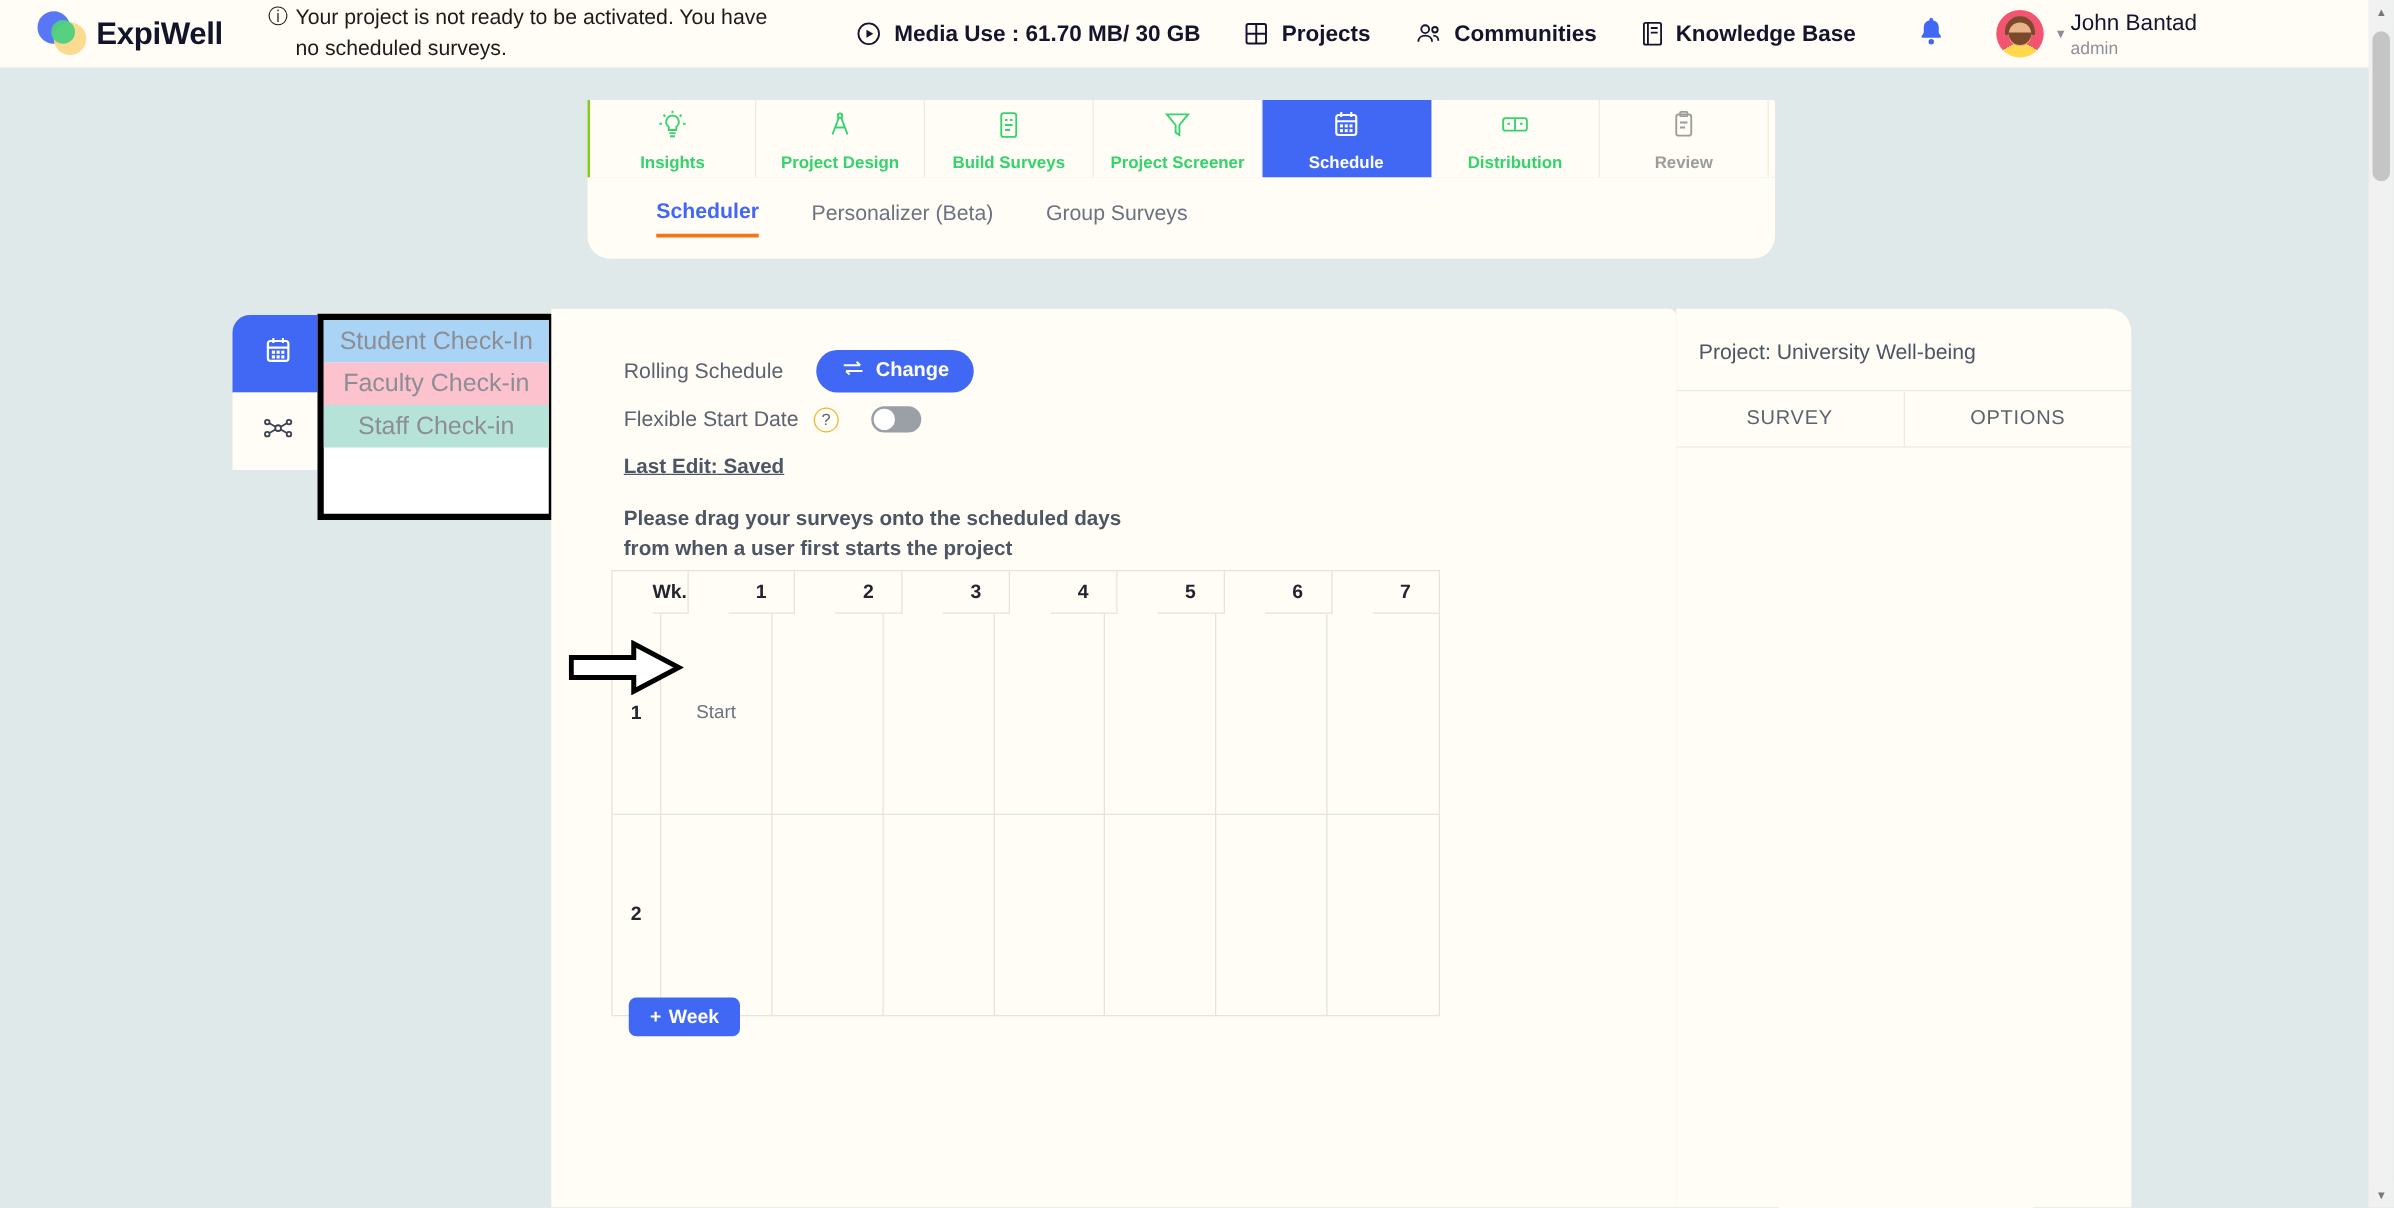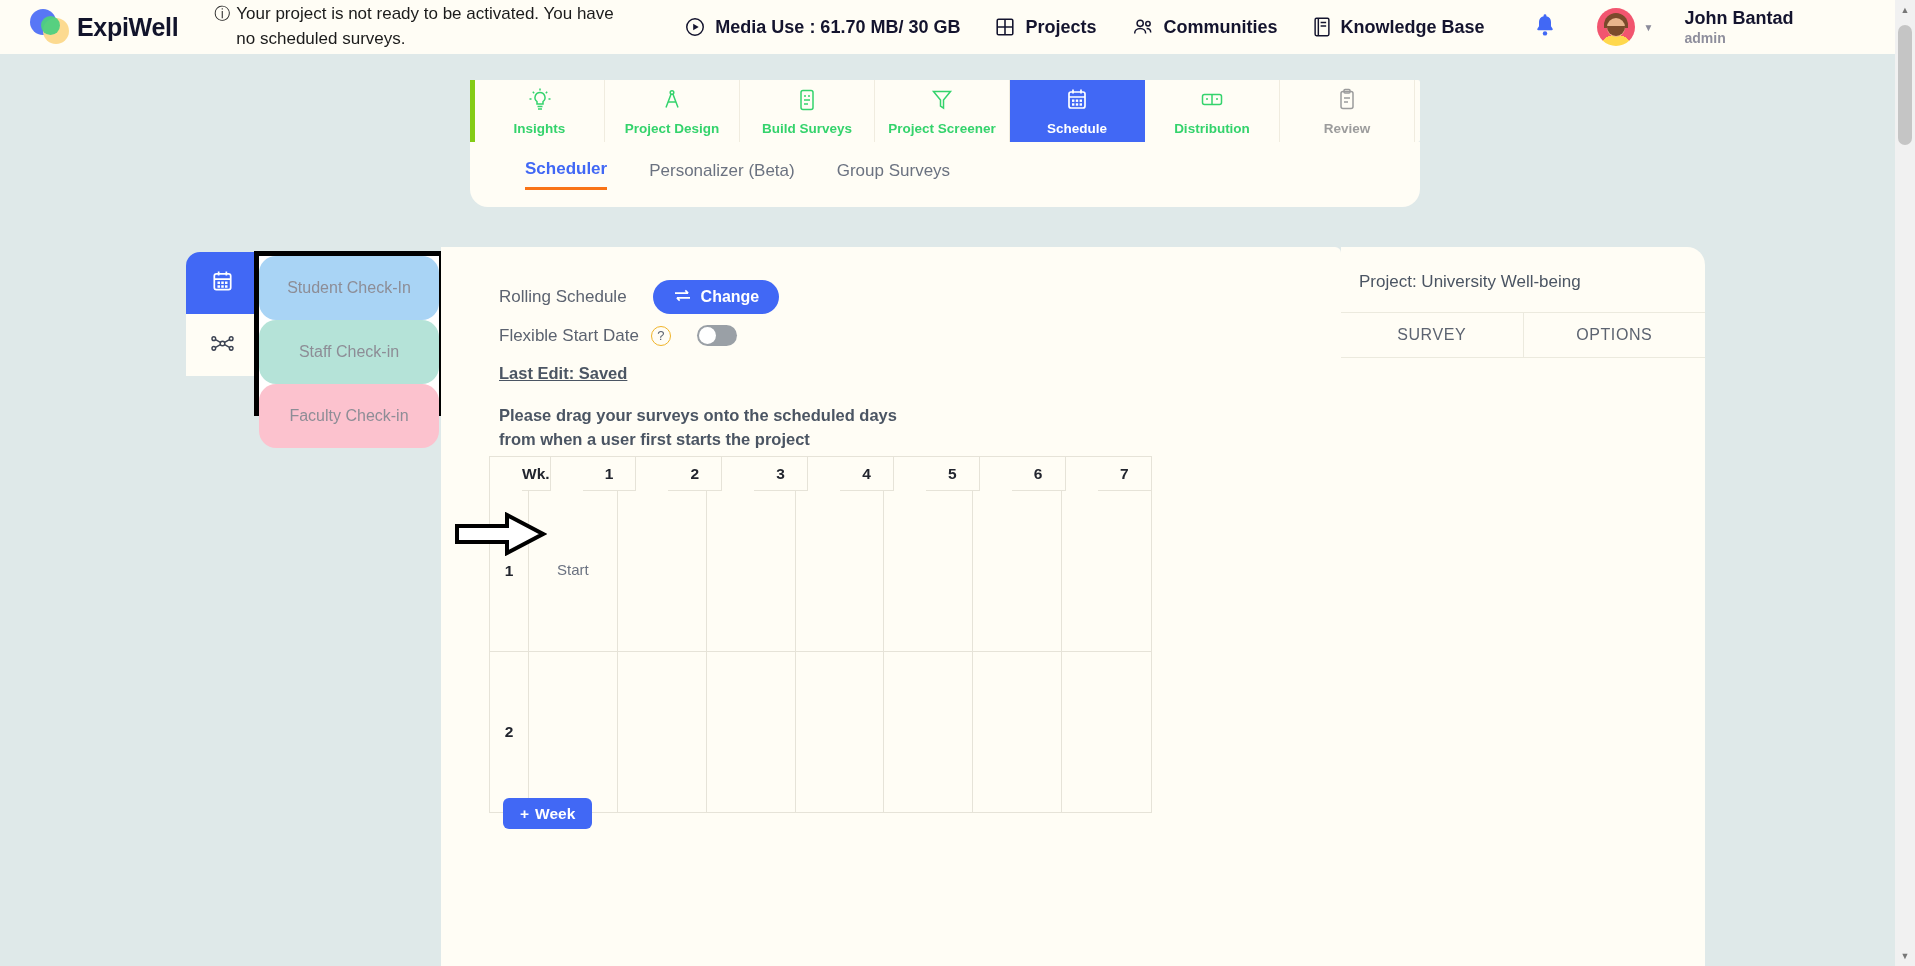--- a/index.html
+++ b/index.html
@@ -39,41 +39,41 @@
   .user { display: flex; align-items: center; margin-left: 40px; }
   .avatar {
     width: 38px; height: 38px; border-radius: 50%;
     background: radial-gradient(circle at 50% 120%, #ffd84d 0 38%, #f2556f 38% 100%);
     position: relative; overflow: hidden;
   }
   .avatar .hair { position: absolute; width: 24px; height: 15px; background: #7a4a2b; border-radius: 12px 12px 0 0; left: 7px; top: 5px; }
   .avatar .face { position: absolute; width: 18px; height: 19px; background: #e9b48c; border-radius: 9px; left: 10px; top: 10px; }
   .avatar .beard { position: absolute; width: 18px; height: 10px; background: #7a4a2b; border-radius: 0 0 9px 9px; left: 10px; top: 18px; }
   .caret { margin-left: 9px; color: #8b8b9a; font-size: 10px; }
-  .uname { margin-left: 31px; line-height: 1.25; font-weight: bold; }
+  .uname { margin-left: 3px; line-height: 1.25; }
   .uname .n { font-size: 18px; color: #14142e; }
   .uname .r { font-size: 14px; color: #8e8e9c; }
 
   
   .scrollbar { position: absolute; right: 0; top: 0; width: 20px; height: 966px; background: #f1f1f1; }
   .sb-up, .sb-down { position: absolute; left: 0; width: 20px; height: 20px; background: #f1f1f1; display: flex; align-items: center; justify-content: center; color: #777; font-size: 9px; }
   .sb-up { top: 0; } .sb-down { bottom: 0; }
   .sb-thumb { position: absolute; left: 3px; top: 25px; width: 14px; height: 120px; background: #c5c5c5; border-radius: 7px; }
 
   
   .navbar {
     position: absolute; top: 80px; left: 470px; width: 950px; height: 62px;
     display: flex; background: #fffdf5; border-radius: 2px;
   }
   .navtab {
     width: 135px; height: 62px; display: flex; flex-direction: column;
     align-items: center; justify-content: center; gap: 3px; cursor: pointer;
     border-right: 1px solid #f0ecdf;
   }
-  .navtab:first-child { border-left: 5px solid #84cc16; }
+  .navtab:first-child { border-left: 2px solid #84cc16; }
   .navtab .lbl { font-size: 13.5px; font-weight: bold; color: #34d36c; }
   .navtab.active { background: #4168f5; border-color: #4168f5; }
   .navtab.active .lbl { color: #ffffff; }
   .navtab.muted .lbl { color: #9c9c9c; }
 
   
   .subtabs {
     position: absolute; top: 142px; left: 470px; width: 950px; height: 65px;
     background: #fffdf5; border-radius: 0 0 18px 18px;
     display: flex; align-items: center; padding-left: 55px; gap: 42px;
@@ -88,22 +88,22 @@
     cursor: pointer;
   }
   .rail-tile.active { background: #4168f5; border-radius: 14px 0 0 0; }
   .rail-tile.plain { background: #fffdf5; }
 
   
   .chipbox {
     position: absolute; top: 251px; left: 254px; width: 190px; height: 165px;
     border: 5px solid #000; background: #fff;
   }
-  .chip { height: 64px; display: flex; align-items: center; justify-content: center;
-          font-size: 16px; color: #8d8d96; cursor: grab; border-radius: 17px; }
+  .chip { height: 34px; display: flex; align-items: center; justify-content: center;
+          font-size: 20px; color: #8d8d96; cursor: grab; }
   .chip-student { background: #a9d4f5; }
   .chip-faculty { background: #fcc2ce; }
   .chip-staff { background: #b5e3d8; }
 
   
   .main {
     position: absolute; top: 247px; left: 441px; width: 900px; height: 719px;
     background: #fffdf5; border-radius: 0 6px 0 0;
   }
   .row-rolling { position: absolute; top: 33px; left: 58px; display: flex; align-items: center; gap: 26px; }
@@ -362,22 +362,22 @@
           <circle cx="23" cy="9" r="1.9"></circle>
             <circle cx="23" cy="19" r="1.9"></circle>
           <path d="M6.8 10l5 2.8M6.8 18l5-2.8M21.2 10l-5 2.8M21.2 18l-5-2.8"></path>
         </svg>
       </span>
     </div>
   </div>
 
   <div class="chipbox">
     <div class="chip chip-student">Student Check-In</div>
+    <div class="chip chip-faculty">Faculty Check-in</div>
     <div class="chip chip-staff">Staff Check-in</div>
-    <div class="chip chip-faculty">Faculty Check-in</div>
   </div>
 
   <div class="main">
 
     <div class="row-rolling">
       <span class="t">Rolling Schedule</span>
       <button class="btn-change">
         <span>
           <svg width="19" height="15" viewBox="0 0 20 16" fill="none" stroke="#ffffff" stroke-width="1.7">
             <path d="M2 5.5h14M13 2.5l3 3M18 10.5H4M7 13.5l-3-3"></path>

